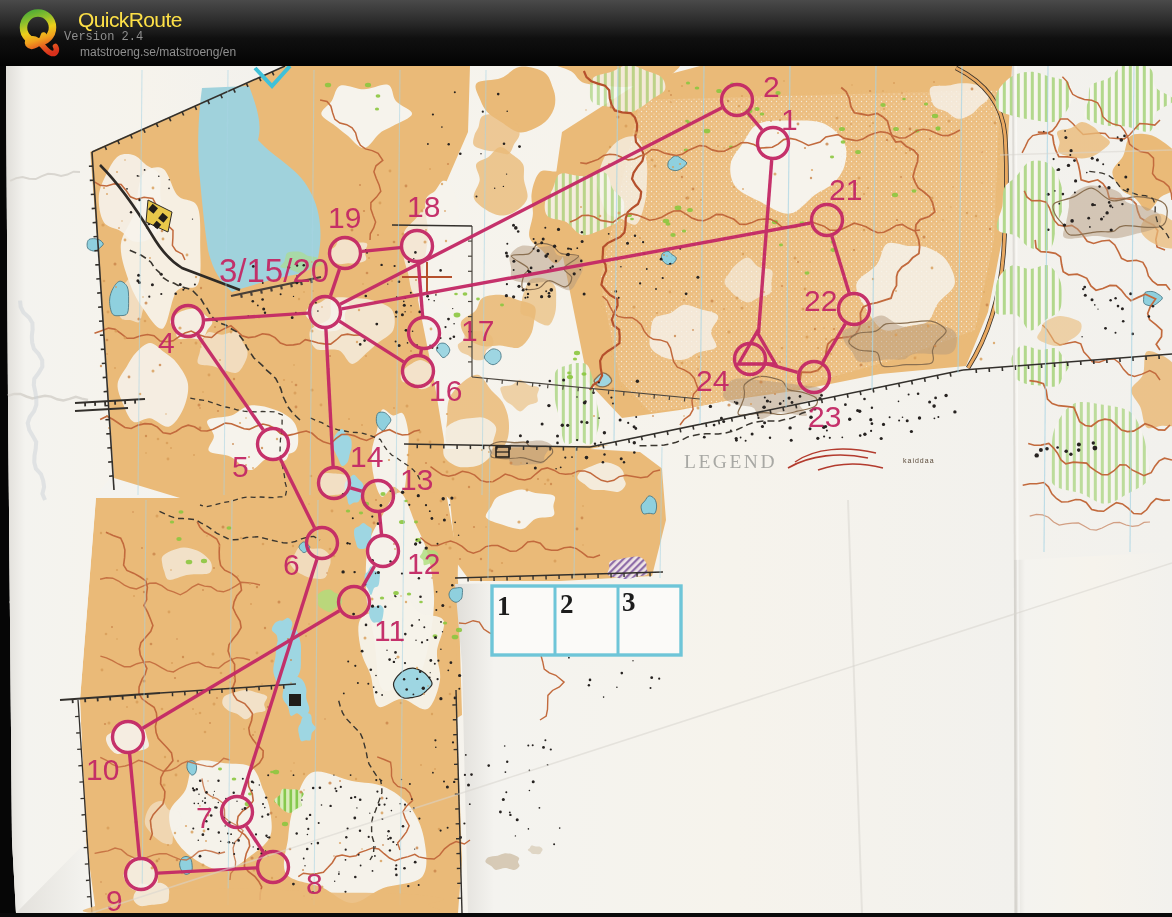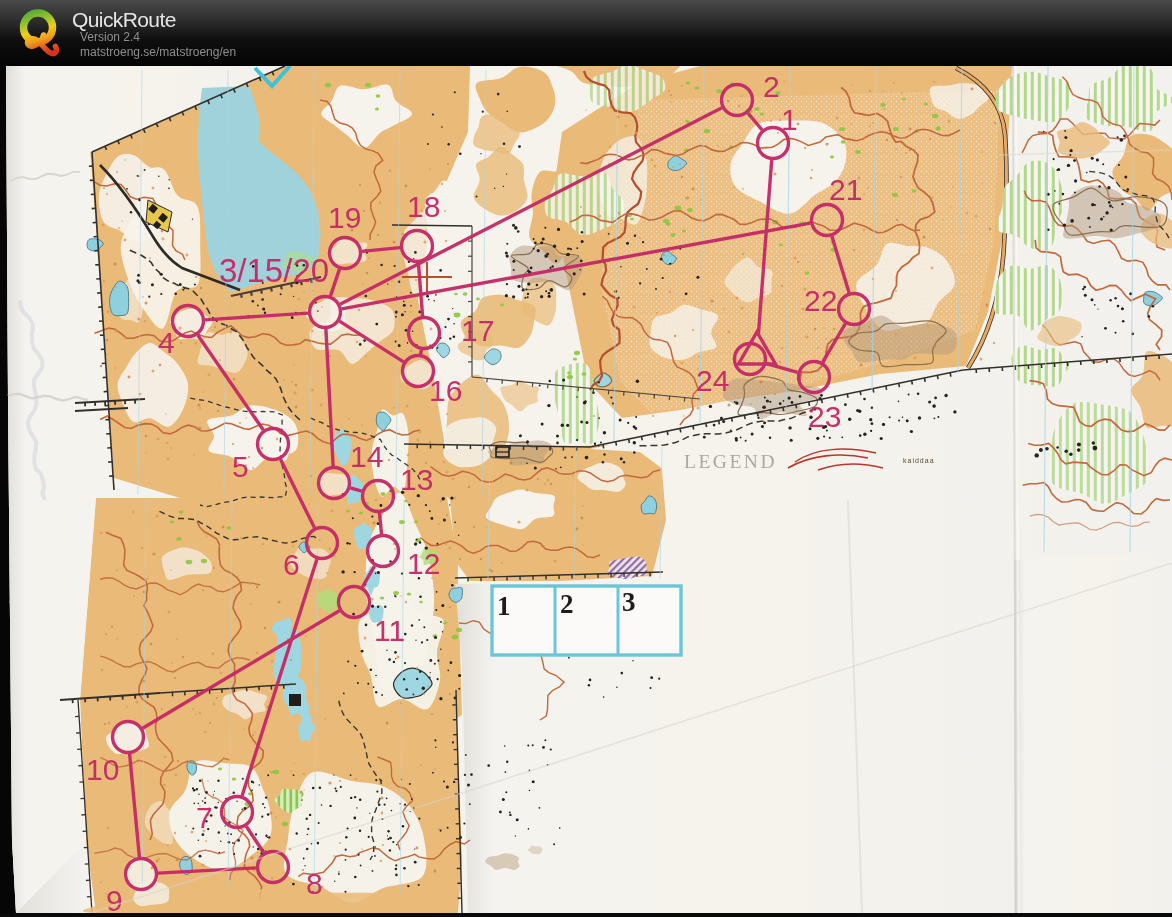--- a/index.html
+++ b/index.html
@@ -1,17 +1,17 @@
 <!DOCTYPE html>
 <html><head><meta charset="utf-8"><style>
 html,body{margin:0;padding:0;width:1172px;height:917px;background:#000;overflow:hidden}
 .hdr{position:absolute;left:0;top:0;width:1172px;height:66px;
  background:linear-gradient(180deg,#4a4a4a 0%,#2e2e2e 30%,#101010 58%,#030303 100%)}
-.t1{position:absolute;left:72px;top:8px;font-family:"Liberation Sans",sans-serif;font-size:21px;color:#e5e5e5;letter-spacing:-0.6px}
-.t2{position:absolute;left:80px;top:30px;font-family:Liberation Sans, sans-serif;font-size:12px;color:#8f8f8f}
+.t1{position:absolute;left:78px;top:8px;font-family:"Liberation Sans",sans-serif;font-size:21px;color:#fde047;letter-spacing:-0.6px}
+.t2{position:absolute;left:64px;top:30px;font-family:Liberation Mono, monospace;font-size:12px;color:#8f8f8f}
 .t3{position:absolute;left:80px;top:45px;font-family:"Liberation Sans",sans-serif;font-size:12px;color:#8f8f8f}
 svg{position:absolute;left:0;top:0}
 </style></head><body>
 <div class="hdr"></div>
 <svg width="66" height="66" viewBox="0 0 66 66" style="left:0;top:0">
  <defs>
       <linearGradient id="qg2" gradientUnits="userSpaceOnUse" x1="24" y1="7" x2="40" y2="57">
  <stop offset="0" stop-color="#2fa33a"></stop>
         <stop offset="0.3" stop-color="#8fc02c"></stop>
  <stop offset="0.5" stop-color="#eccf1b"></stop>

